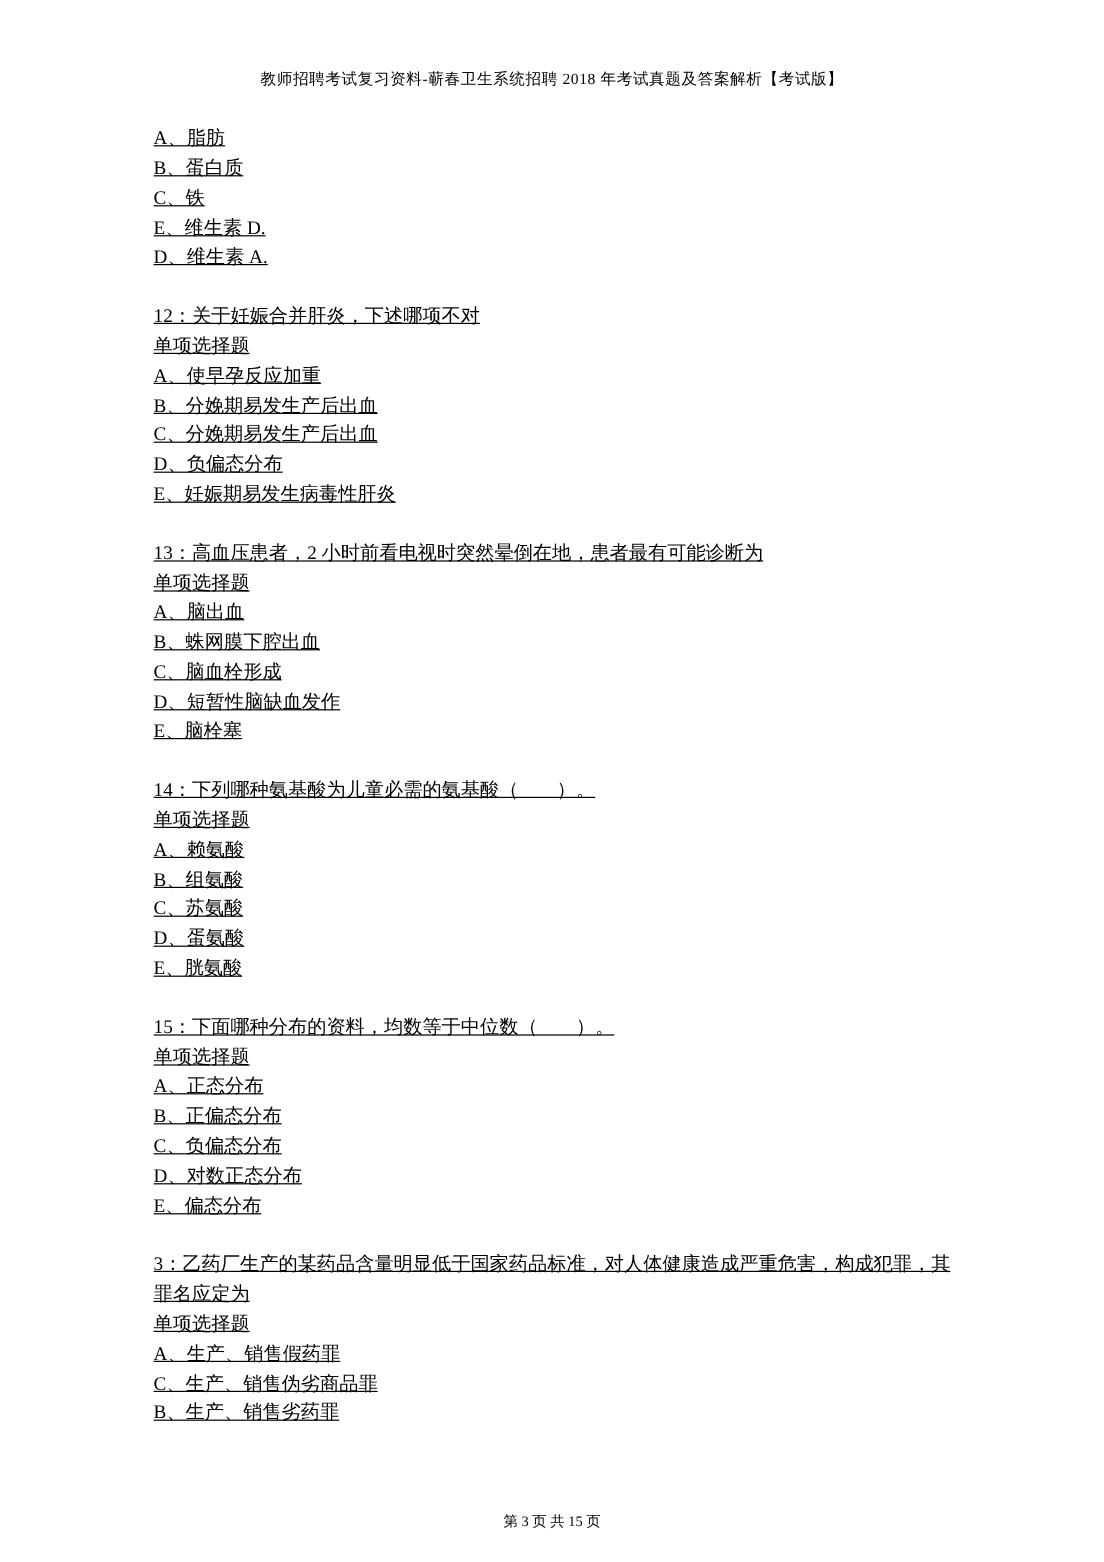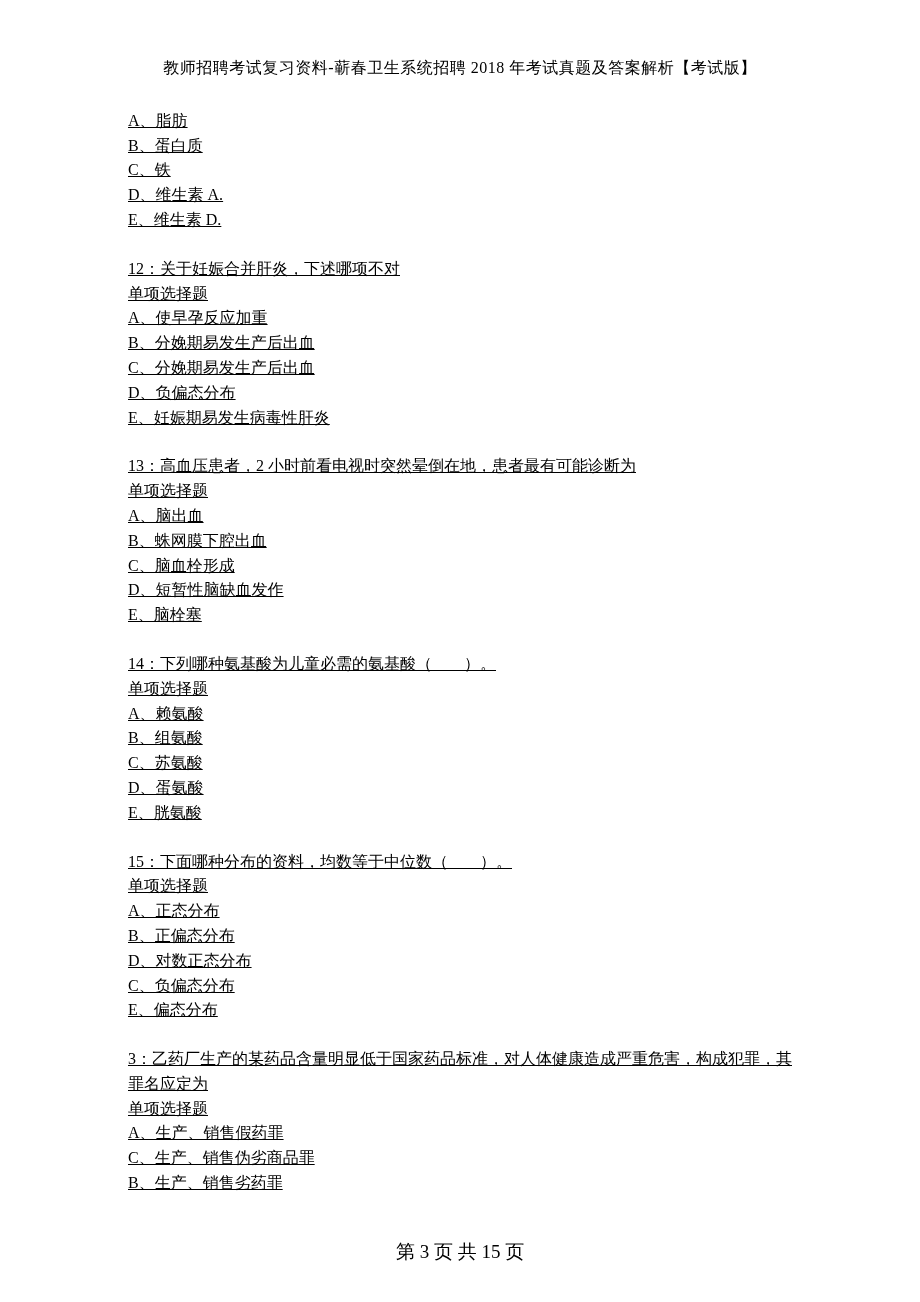--- a/index.html
+++ b/index.html
@@ -15,52 +15,52 @@
       font-size: 16px;
       color: #000000;
       line-height: 1.55;
       position: relative;
     }
     .page-container {
       padding: 56px 128px 0 128px;
     }
     .header-title {
       text-align: center;
-      font-size: 16px;
+      font-size: 13px;
       margin-bottom: 28px;
       letter-spacing: 0.5px;
     }
     .question-block {
       margin-bottom: 24px;
       text-decoration: underline;
     }
     .question-line {
       display: block;
     }
     .page-footer {
       position: absolute;
-      bottom: 36px;
+      bottom: 24px;
       left: 0;
       right: 0;
       text-align: center;
-      font-size: 19px;
+      font-size: 12px;
     }
   </style>
 </head>
 <body>
 
 <div class="page-container">
   <div class="header-title">教师招聘考试复习资料-蕲春卫生系统招聘 2018 年考试真题及答案解析【考试版】</div>
 
   <div class="question-block">
     <span class="question-line">A、脂肪</span>
     <span class="question-line">B、蛋白质</span>
     <span class="question-line">C、铁</span>
+    <span class="question-line">E、维生素 D.</span>
     <span class="question-line">D、维生素 A.</span>
-    <span class="question-line">E、维生素 D.</span>
   </div>
 
   <div class="question-block">
     <span class="question-line">12：关于妊娠合并肝炎，下述哪项不对</span>
     <span class="question-line">单项选择题</span>
     <span class="question-line">A、使早孕反应加重</span>
     <span class="question-line">B、分娩期易发生产后出血</span>
     <span class="question-line">C、分娩期易发生产后出血</span>
     <span class="question-line">D、负偏态分布</span>
     <span class="question-line">E、妊娠期易发生病毒性肝炎</span>
@@ -84,22 +84,22 @@
     <span class="question-line">C、苏氨酸</span>
     <span class="question-line">D、蛋氨酸</span>
     <span class="question-line">E、胱氨酸</span>
   </div>
 
   <div class="question-block">
     <span class="question-line">15：下面哪种分布的资料，均数等于中位数（　　）。</span>
     <span class="question-line">单项选择题</span>
     <span class="question-line">A、正态分布</span>
     <span class="question-line">B、正偏态分布</span>
+    <span class="question-line">C、负偏态分布</span>
     <span class="question-line">D、对数正态分布</span>
-    <span class="question-line">C、负偏态分布</span>
     <span class="question-line">E、偏态分布</span>
   </div>
 
   <div class="question-block">
     <span class="question-line">3：乙药厂生产的某药品含量明显低于国家药品标准，对人体健康造成严重危害，构成犯罪，其罪名应定为</span>
     <span class="question-line">单项选择题</span>
     <span class="question-line">A、生产、销售假药罪</span>
     <span class="question-line">C、生产、销售伪劣商品罪</span>
     <span class="question-line">B、生产、销售劣药罪</span>
   </div>

